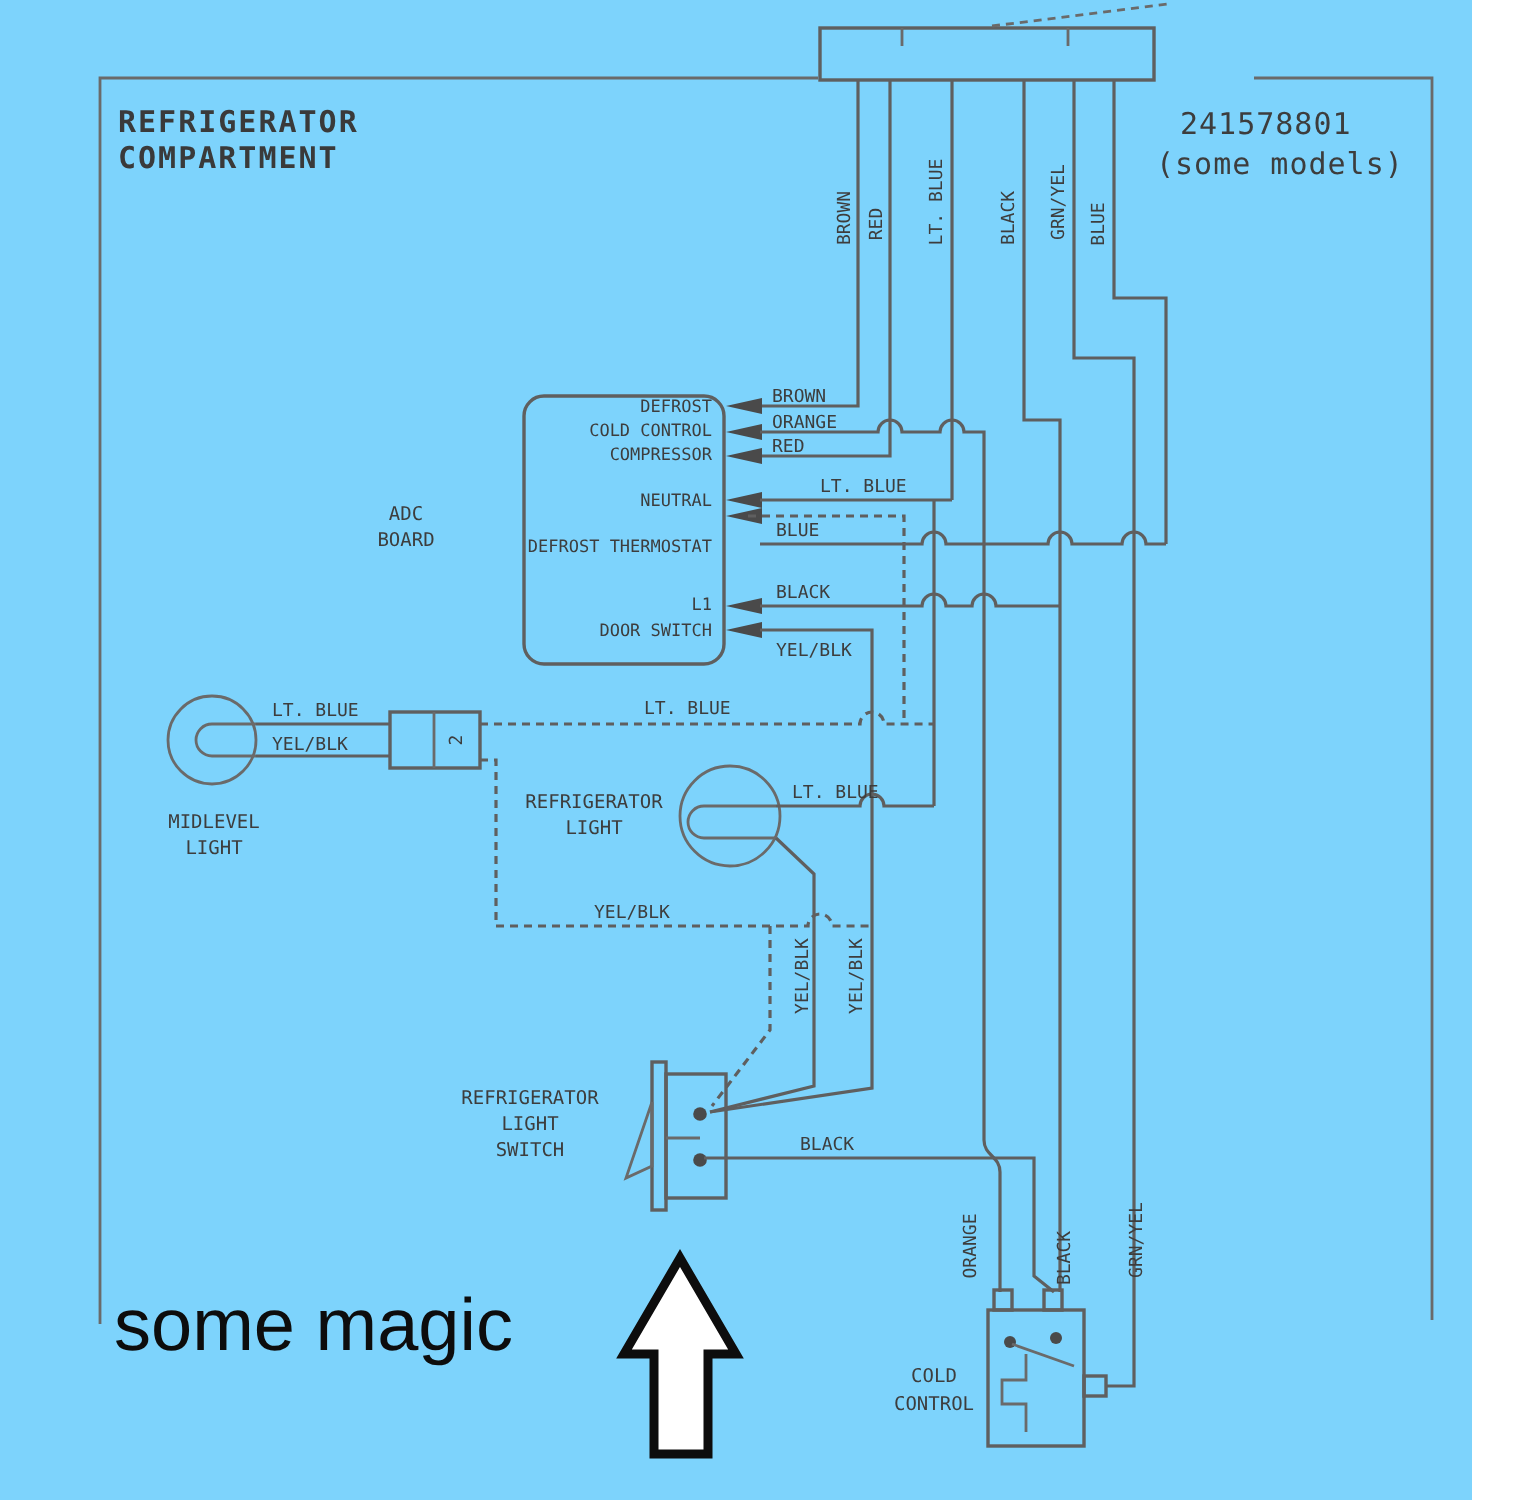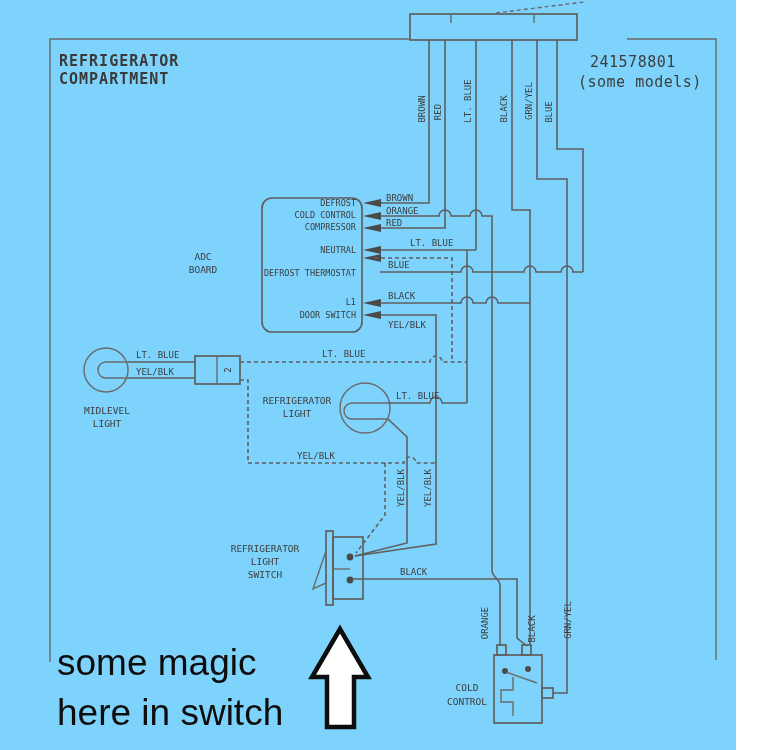--- a/index.html
+++ b/index.html
@@ -174,16 +174,15 @@
     <path class="wire2" d="M513,677 V690 H501 V702 H513 V716"></path>
     <text class="comp" text-anchor="middle" x="467" y="691">COLD</text>
     <text class="comp" text-anchor="middle" x="467" y="705">CONTROL</text>
   </g>
 
   <polygon points="340,629 312,677 327,677 327,727 354,727 354,677 368,677" fill="#ffffff" stroke="#0d0d0d" stroke-width="4.5" stroke-linejoin="miter"></polygon>
 </svg>
 
 <div class="annotation">
   <div>some magic</div>
-  <div>here in switch</div>
 </div>
 
 </div>
 
 </body></html>

